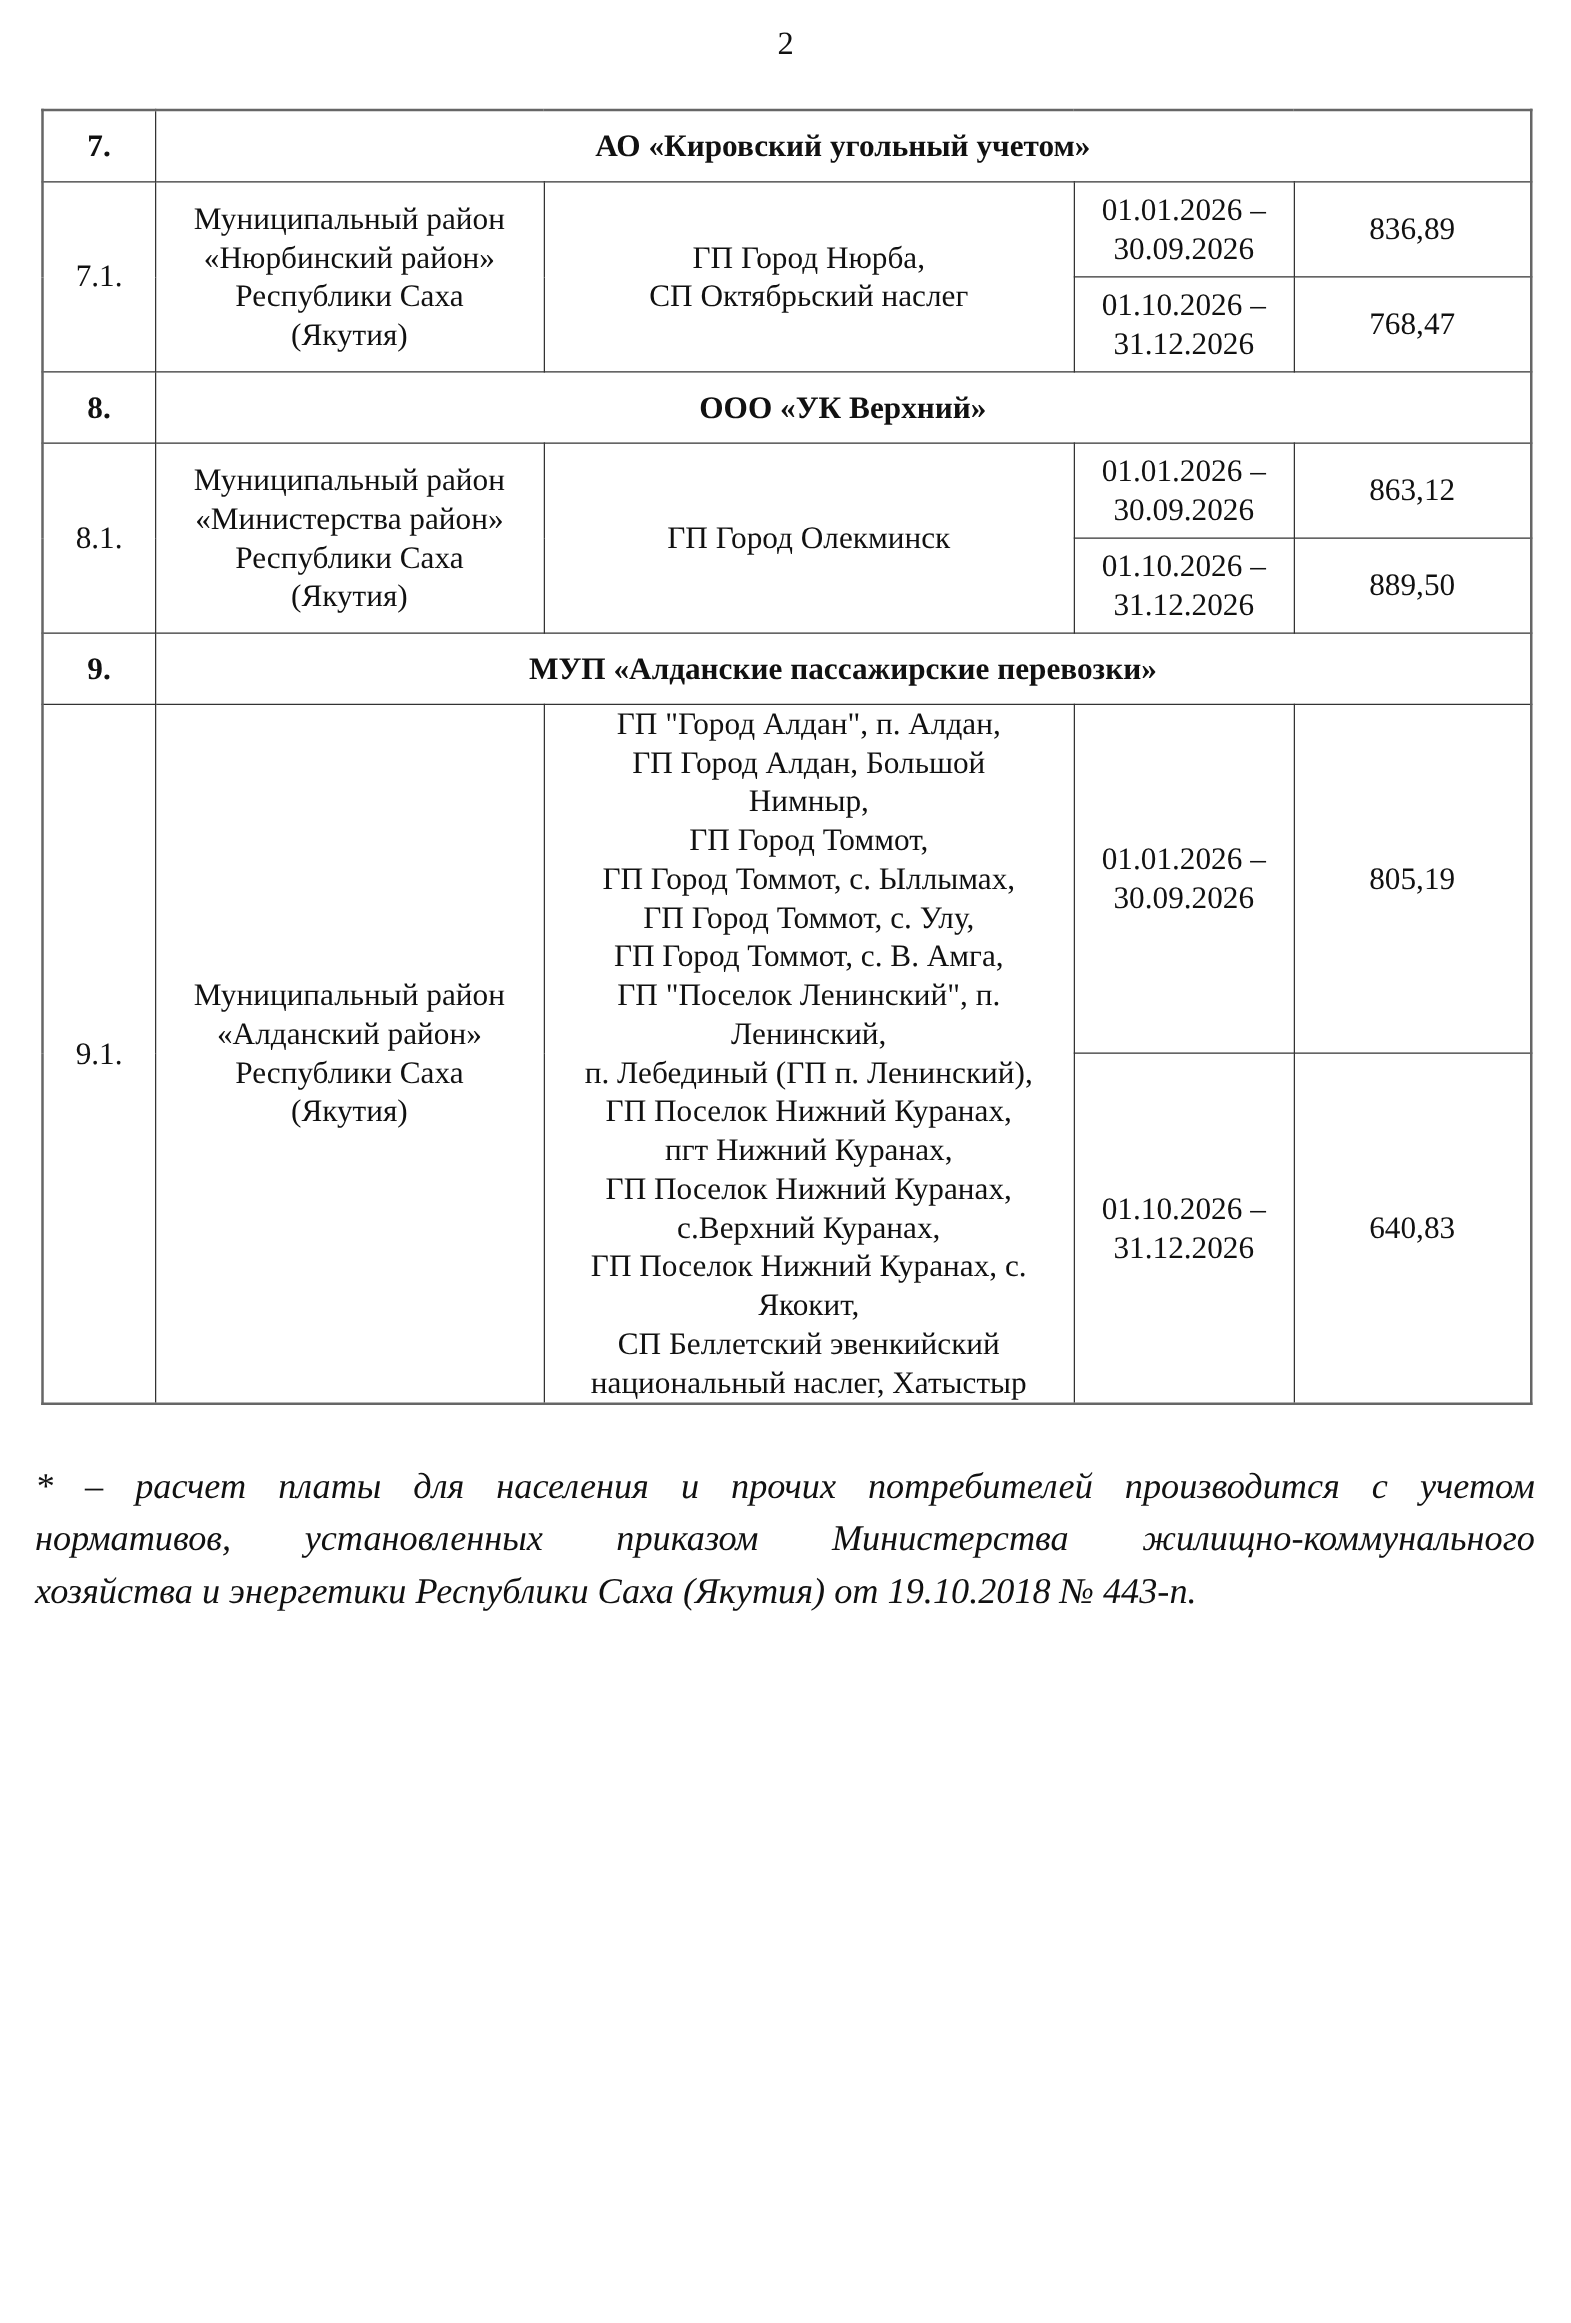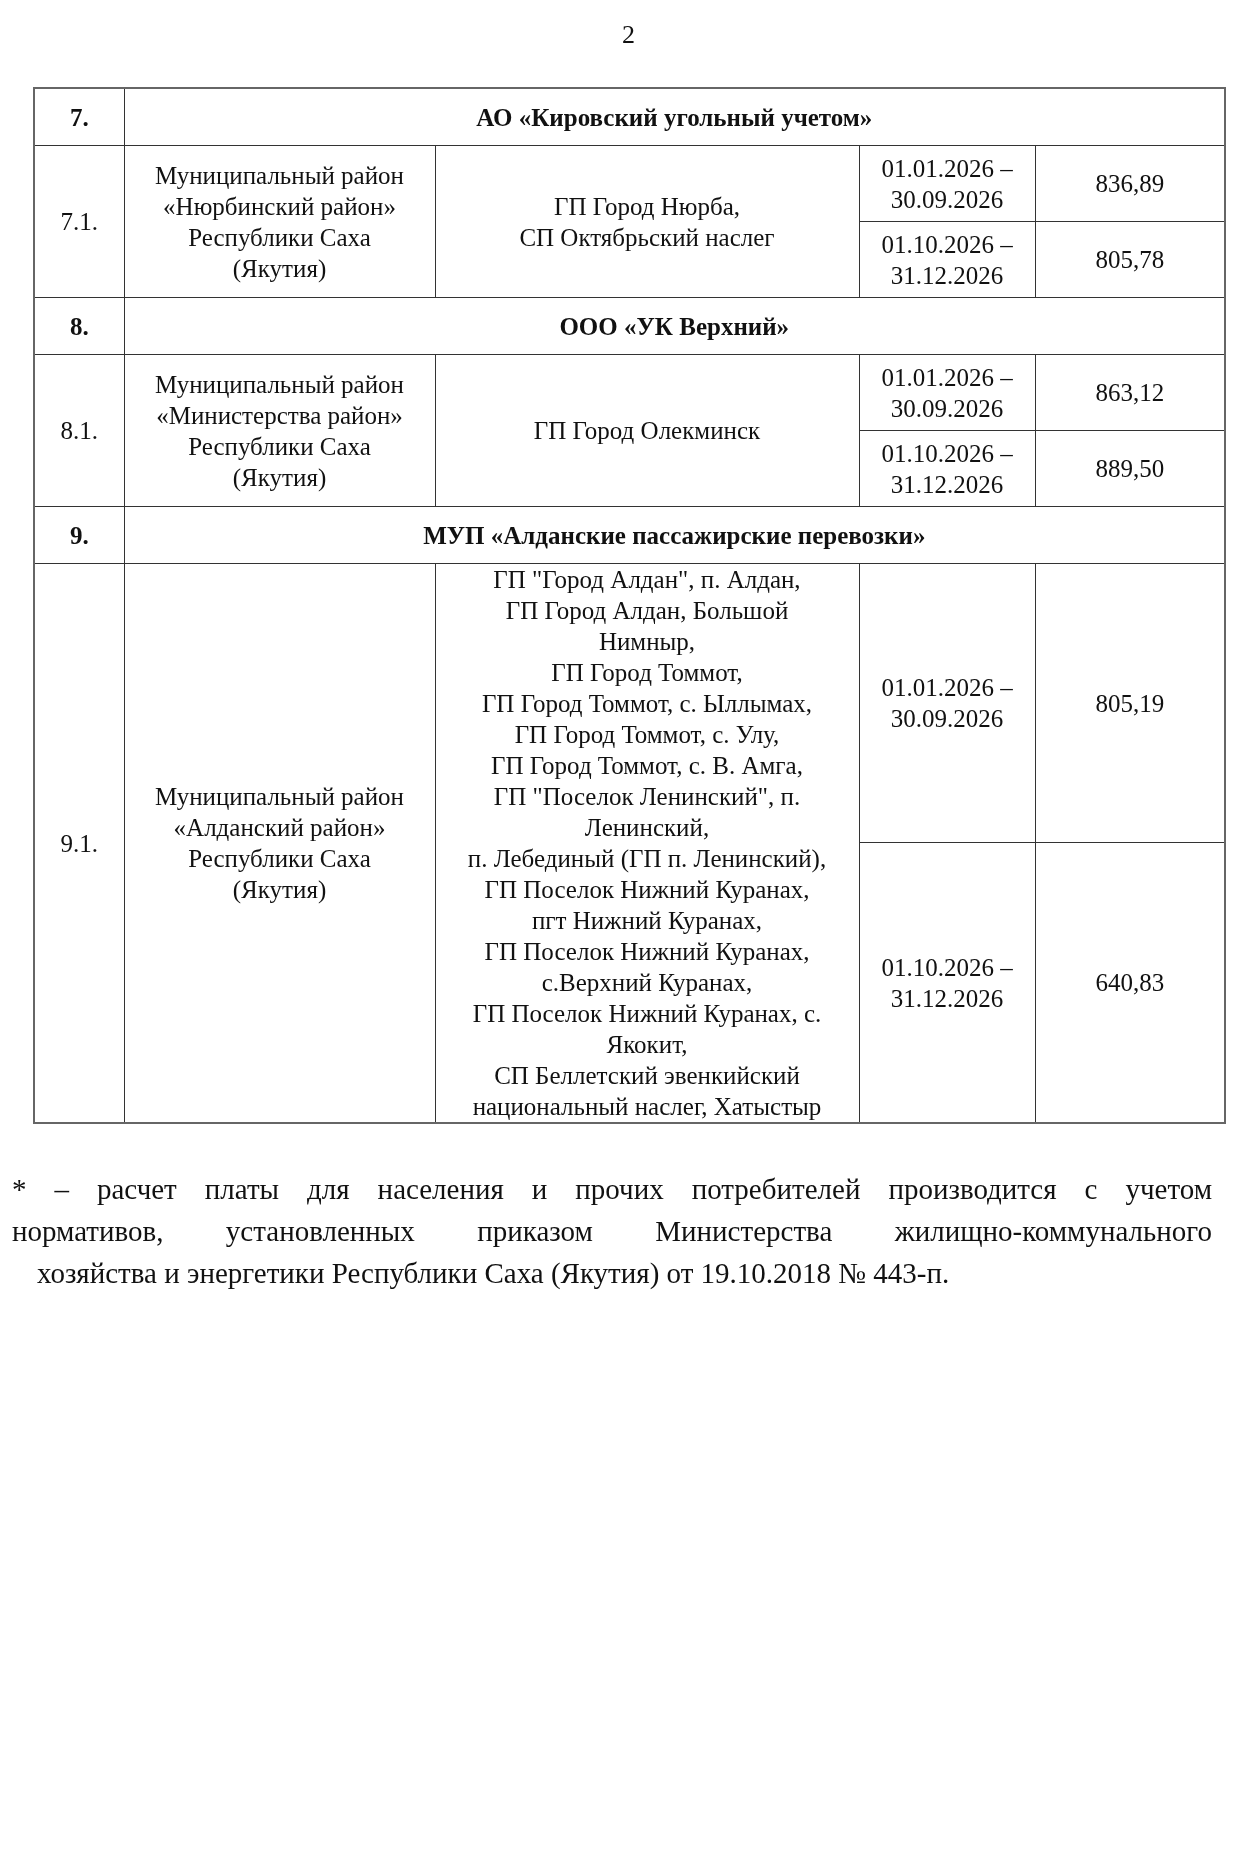--- a/index.html
+++ b/index.html
@@ -22,25 +22,25 @@
   }
   table.tariffs { border: 2.5px solid #666; }
   .head-row td { height: 56px; font-weight: bold; }
   .sub-row td { height: 75px; }
   .loc-cell { padding-top: 0; padding-bottom: 0; }
   .num-cell { white-space: nowrap; }
   .price-cell { vertical-align: middle; }
   .big .period-cell, .big .price-cell { vertical-align: middle; }
   .line { display: block; }
   .footnote {
-    position: absolute; left: 12px; top: 1168px; width: 1200px;
-    font-size: 29px; line-height: 42px; text-align: justify;
+    position: absolute; left: 28px; top: 1168px; width: 1200px;
+    font-size: 29px; line-height: 42px; text-align: justify; font-style: italic;
   }
   .footnote .line { text-align-last: justify; }
-  .footnote .line.last { text-align-last: left; margin-left: 25px; }
+  .footnote .line.last { text-align-last: left; }
 </style>
 </head>
 <body>
 
 <div class="page-number">2</div>
 
 <table class="tariffs">
   <colgroup>
     <col style="width:90px">
     <col style="width:311px">
@@ -70,21 +70,21 @@
         <span class="line">01.01.2026 –</span>
         <span class="line">30.09.2026</span>
       </td>
       <td class="price-cell">836,89</td>
     </tr>
     <tr class="sub-row">
       <td class="period-cell">
         <span class="line">01.10.2026 –</span>
         <span class="line">31.12.2026</span>
       </td>
-      <td class="price-cell">805,78</td>
+      <td class="price-cell">768,47</td>
     </tr>
 
     <tr class="head-row">
       <td>8.</td>
       <td colspan="4">ООО «УК Верхний»</td>
     </tr>
     <tr class="sub-row">
       <td rowspan="2" class="num-cell">8.1.</td>
       <td rowspan="2" class="loc-cell">
         <span class="line">Муниципальный район</span>

